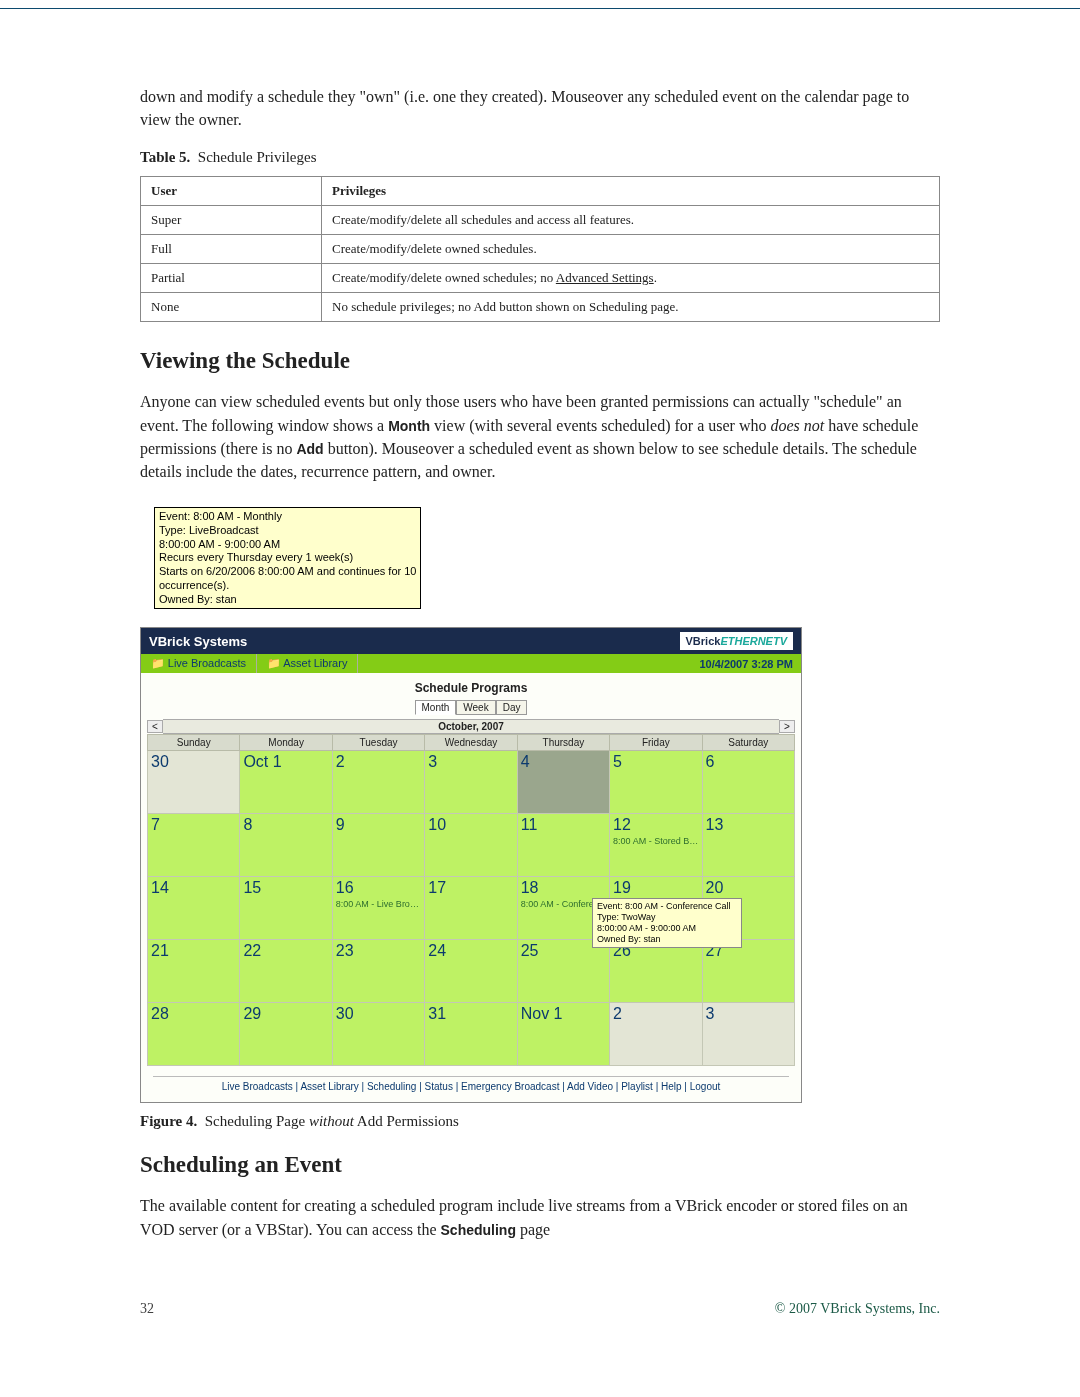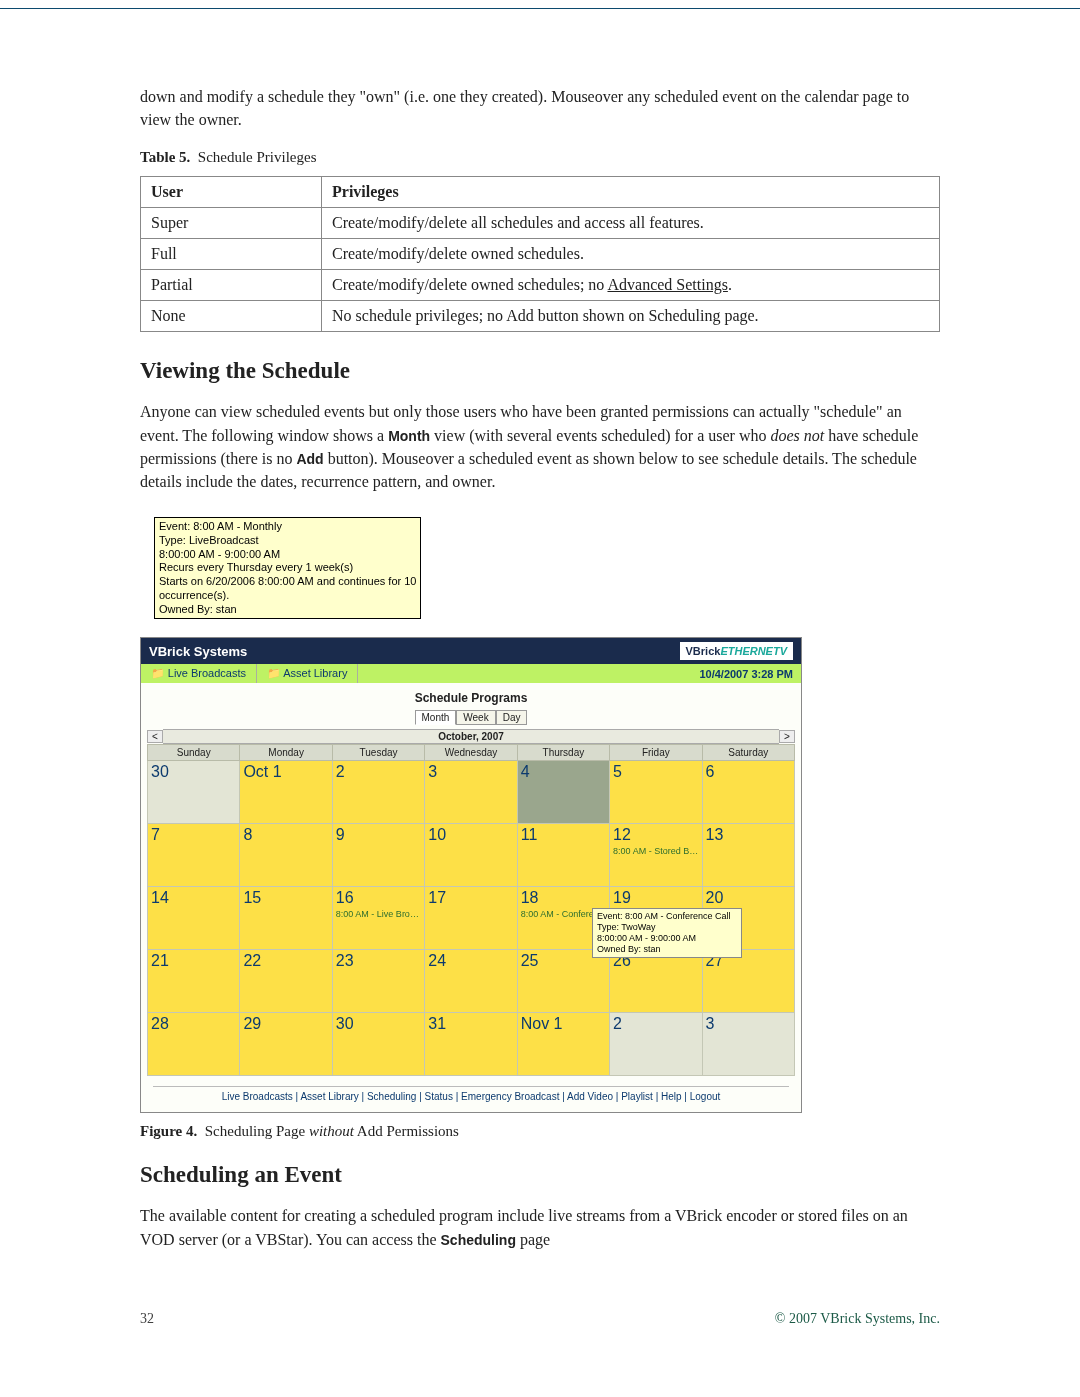--- a/index.html
+++ b/index.html
@@ -20,21 +20,21 @@
   }
   .bold { font-weight: bold; }
   .italic { font-style: italic; }
   .table-caption {
     font-size: 15px;
     margin: 18px 0 10px 0;
   }
   table.priv {
     width: 100%;
     border-collapse: collapse;
-    font-size: 16px;
+    font-size: 13px;
     margin-bottom: 26px;
   }
   table.priv th, table.priv td {
     border: 1px solid #888;
     padding: 6px 10px;
     text-align: left;
     vertical-align: top;
   }
   table.priv th { font-weight: bold; }
   .col-user { width: 160px; }
@@ -78,21 +78,21 @@
   }
   .shot .logo {
     background: #fff;
     color: #1a2b4c;
     padding: 3px 6px;
     font-size: 11px;
     font-weight: bold;
   }
   .shot .logo .teal { color: #1aa89b; font-style: italic; }
   .shot .tabbar {
-    background: #bef264;
+    background: #84cc16;
     display: flex;
     font-size: 11px;
     color: #0c3a6e;
     align-items: center;
   }
   .shot .tabbar .tab {
     padding: 3px 10px;
     border-right: 1px solid #aab09f;
   }
   .shot .tabbar .spacer { flex: 1; }
@@ -156,21 +156,21 @@
     border: 1px solid #b8bba8;
     padding: 2px 0;
     font-weight: normal;
     font-size: 10px;
   }
   table.cal td {
     border: 1px solid #c4c7b5;
     height: 58px;
     vertical-align: top;
     padding: 2px 3px;
-    background: #fde047;
+    background: #bef264;
   }
   table.cal td.off { background: #e3e5d5; color: #6a6a5e; }
   table.cal td.today { background: #9aa68d; color: #fff; }
   .daynum { color: #0c3a6e; font-size: 16px; }
   .evt {
     font-size: 9px;
     color: #2e6e2e;
     margin-top: 2px;
     white-space: nowrap;
     overflow: hidden;

